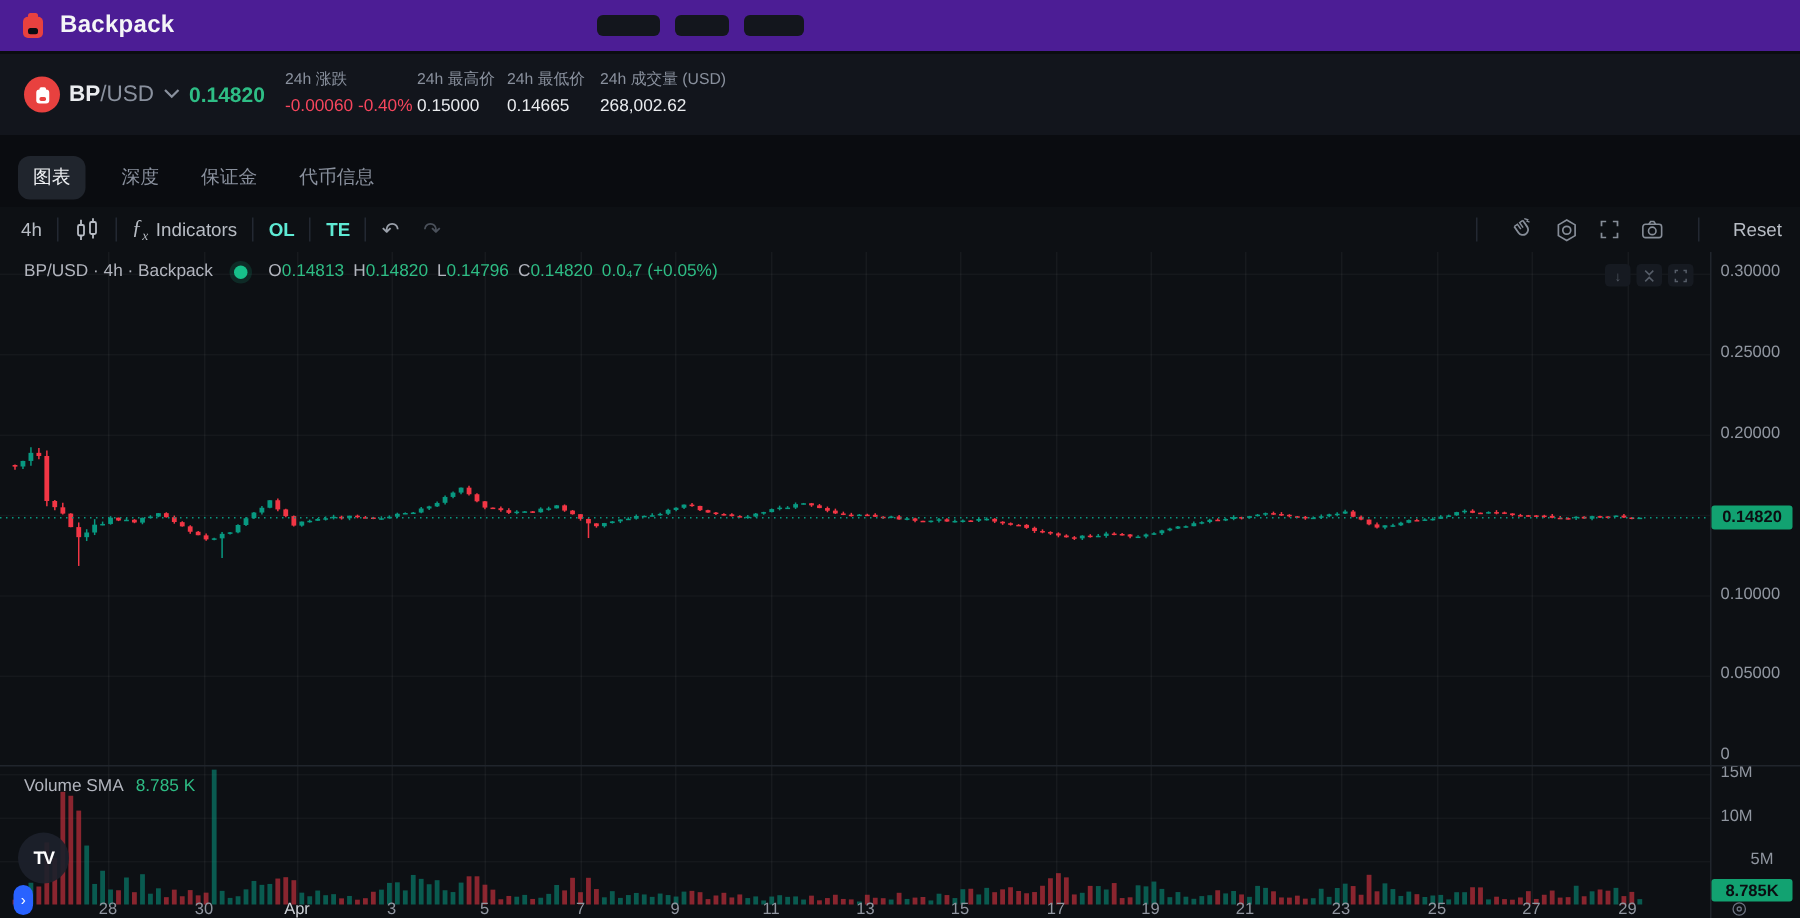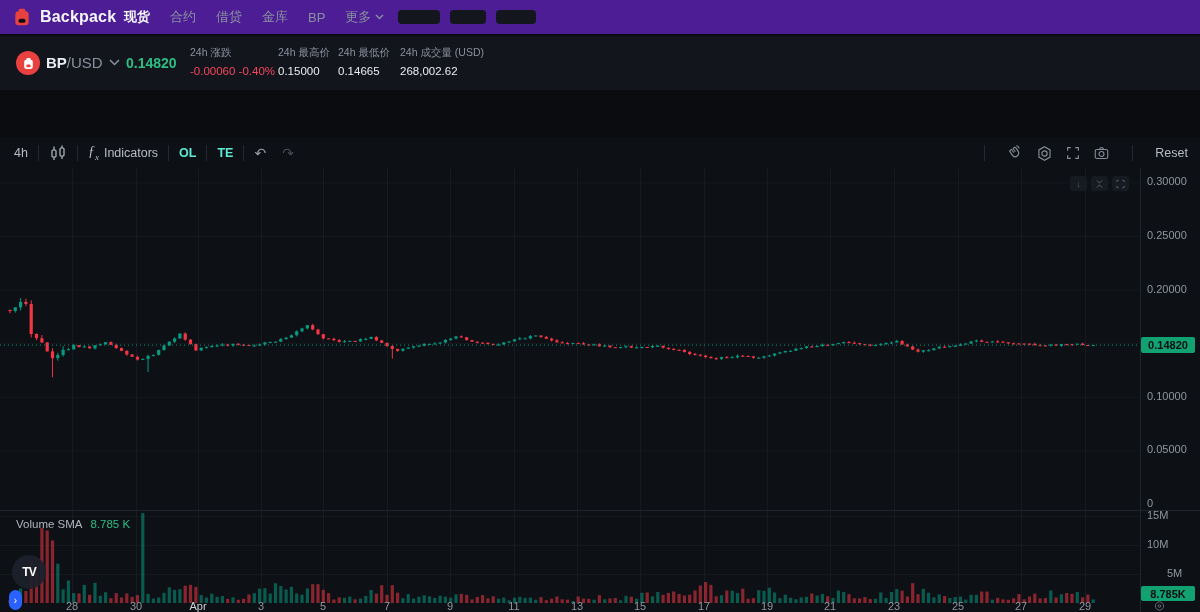--- a/index.html
+++ b/index.html
@@ -80,33 +80,20 @@
 <div id="root">
 
   <div class="nav">
     <div class="brand">
       <svg class="ic" width="20" height="20" viewBox="0 0 24 24">
         <rect x="8" y="2" width="8" height="5" rx="2" fill="#e8413f"></rect>
         <rect x="4" y="5" width="16" height="17" rx="4" fill="#e8413f"></rect>
         <rect x="8" y="14" width="8" height="5" rx="2" fill="#0b0d12"></rect>
       </svg>
       <span class="brand-name">Backpack</span>
-    </div>
-    <div class="nav-menu">
-      <span class="nav-item active">现货</span>
-      <span class="nav-item">合约</span>
-      <span class="nav-item">借贷</span>
-      <span class="nav-item">金库</span>
-      <span class="nav-item">BP</span>
-      <span class="nav-item">
-        <span>更多</span>
-        <svg class="ic" width="9" height="6" viewBox="0 0 9 6">
-            <polyline points="1,1 4.5,4.5 8,1" fill="none" stroke="#8a919e" stroke-width="1.4"></polyline>
-          </svg>
-      </span>
     </div>
     <div class="faint-pill" style="left:398px;width:42px"></div>
     <div class="faint-pill" style="left:450px;width:36px"></div>
     <div class="faint-pill" style="left:496px;width:40px"></div>
   </div>
 
   <div class="ticker">
     <div class="pair-icon">
       <svg class="ic" width="13" height="13" viewBox="0 0 24 24">
         <rect x="8" y="2" width="8" height="5" rx="2" fill="#fff"></rect>
@@ -132,20 +119,26 @@
     <div class="stat" style="left:338px">
       <div class="lbl">24h 最低价</div>
       <div class="val">0.14665</div>
     </div>
     <div class="stat" style="left:400px">
       <div class="lbl">24h 成交量 (USD)</div>
       <div class="val">268,002.62</div>
     </div>
   </div>
 
+  <div class="tabs">
+    <span class="tab active">图表</span>
+    <span class="tab">深度</span>
+    <span class="tab">保证金</span>
+    <span class="tab">代币信息</span>
+  </div>
 
   <div class="card"></div>
 
   <div class="tb">
     <span class="tb-btn">4h</span>
     <span class="sep"></span>
     <span class="tb-btn">
       <svg class="ic" width="18" height="18" viewBox="0 0 18 18" fill="none" stroke="#b8bdc5" stroke-width="1.2">
         <line x1="5" y1="2.5" x2="5" y2="6"></line>
           <rect x="3" y="6" width="4" height="7" rx="1"></rect>
@@ -193,20 +186,29 @@
           <path d="M7 5l1.3-2h2.4L12 5"></path>
             <rect x="2.5" y="5" width="14" height="10" rx="2"></rect>
             <circle cx="9.5" cy="10" r="2.8"></circle>
         </svg>
       </span>
       <span class="sep"></span>
       <span class="tb-btn">Reset</span>
     </div>
   </div>
 
+  <div class="legend">
+    <span>BP/USD · 4h · Backpack</span>
+    <span class="dot"></span>
+    <span class="kv"><i>O</i><b>0.14813</b></span>
+    <span class="kv"><i>H</i><b>0.14820</b></span>
+    <span class="kv"><i>L</i><b>0.14796</b></span>
+    <span class="kv"><i>C</i><b>0.14820</b></span>
+    <span class="chg">0.0₄7 (+0.05%)</span>
+  </div>
 
   <div class="pane-btns">
     <span class="pane-btn">↓</span>
     <span class="pane-btn">
       <svg class="ic" width="9" height="10" viewBox="0 0 10 10" fill="none" stroke="currentColor" stroke-width="1.1">
           <path d="M2 1l3 3 3-3M2 9l3-3 3 3"></path>
         </svg>
     </span>
     <span class="pane-btn">
       <svg class="ic" width="9" height="10" viewBox="0 0 10 10" fill="none" stroke="currentColor" stroke-width="1.1">

